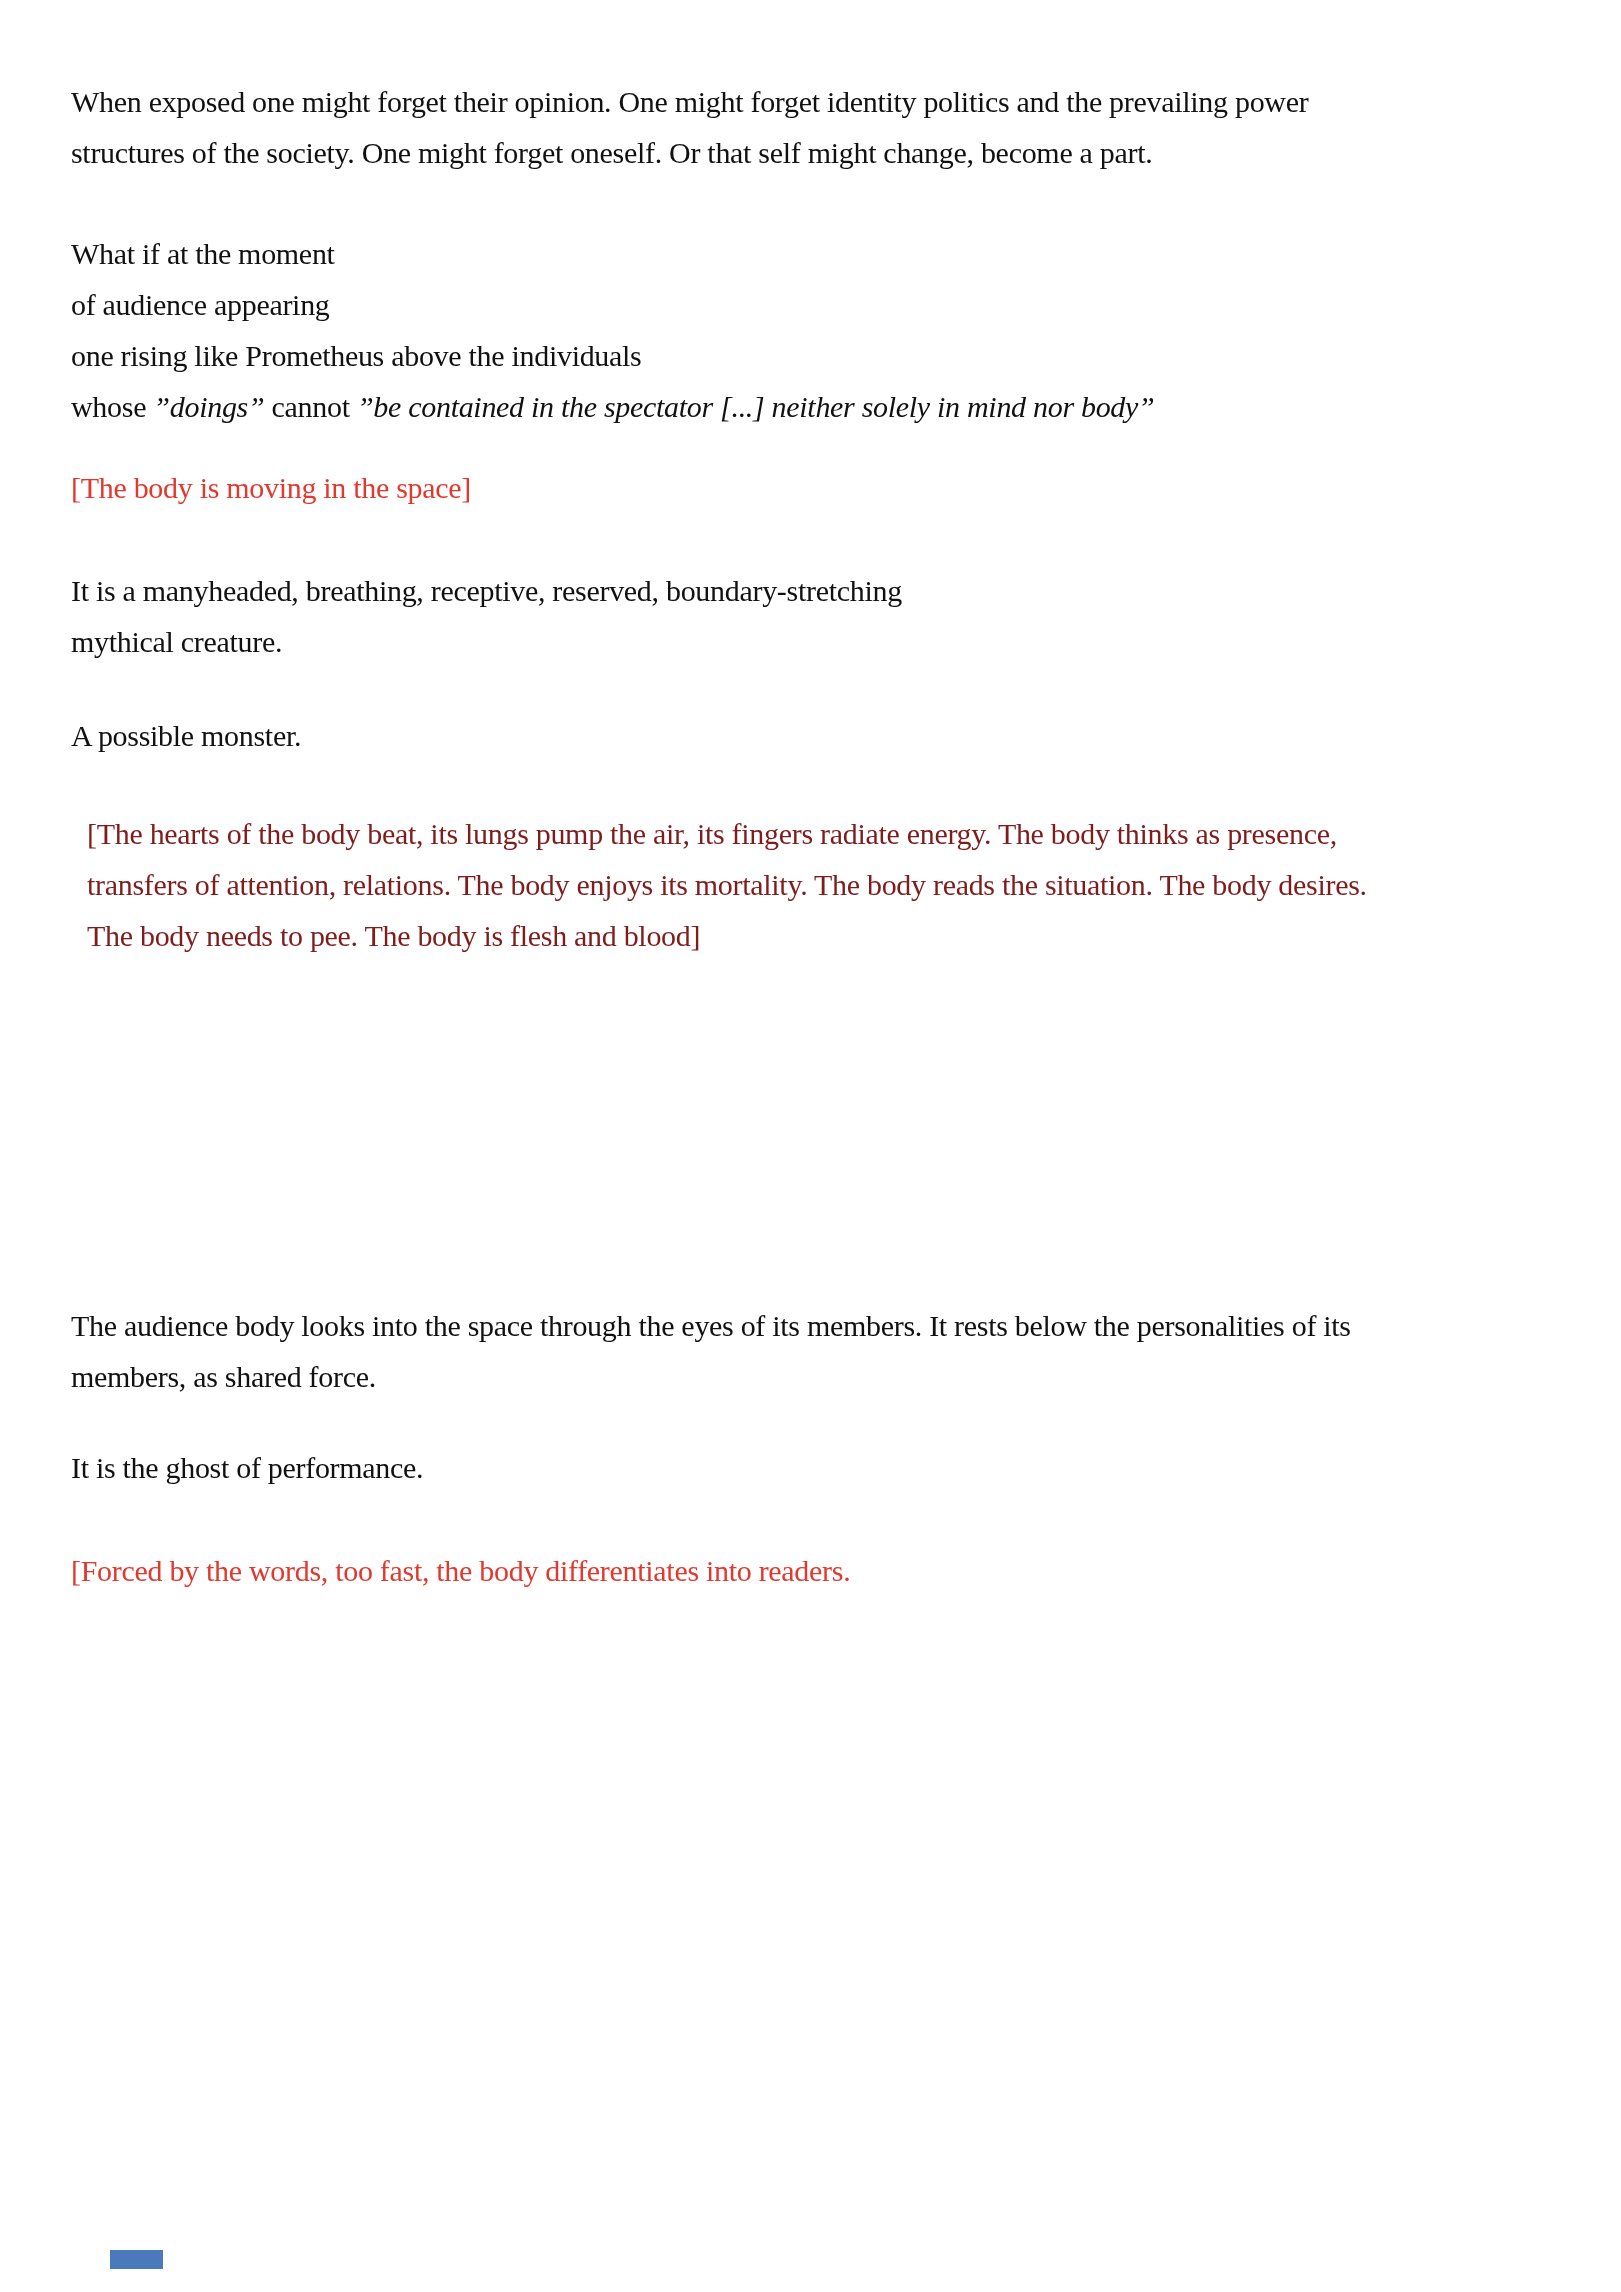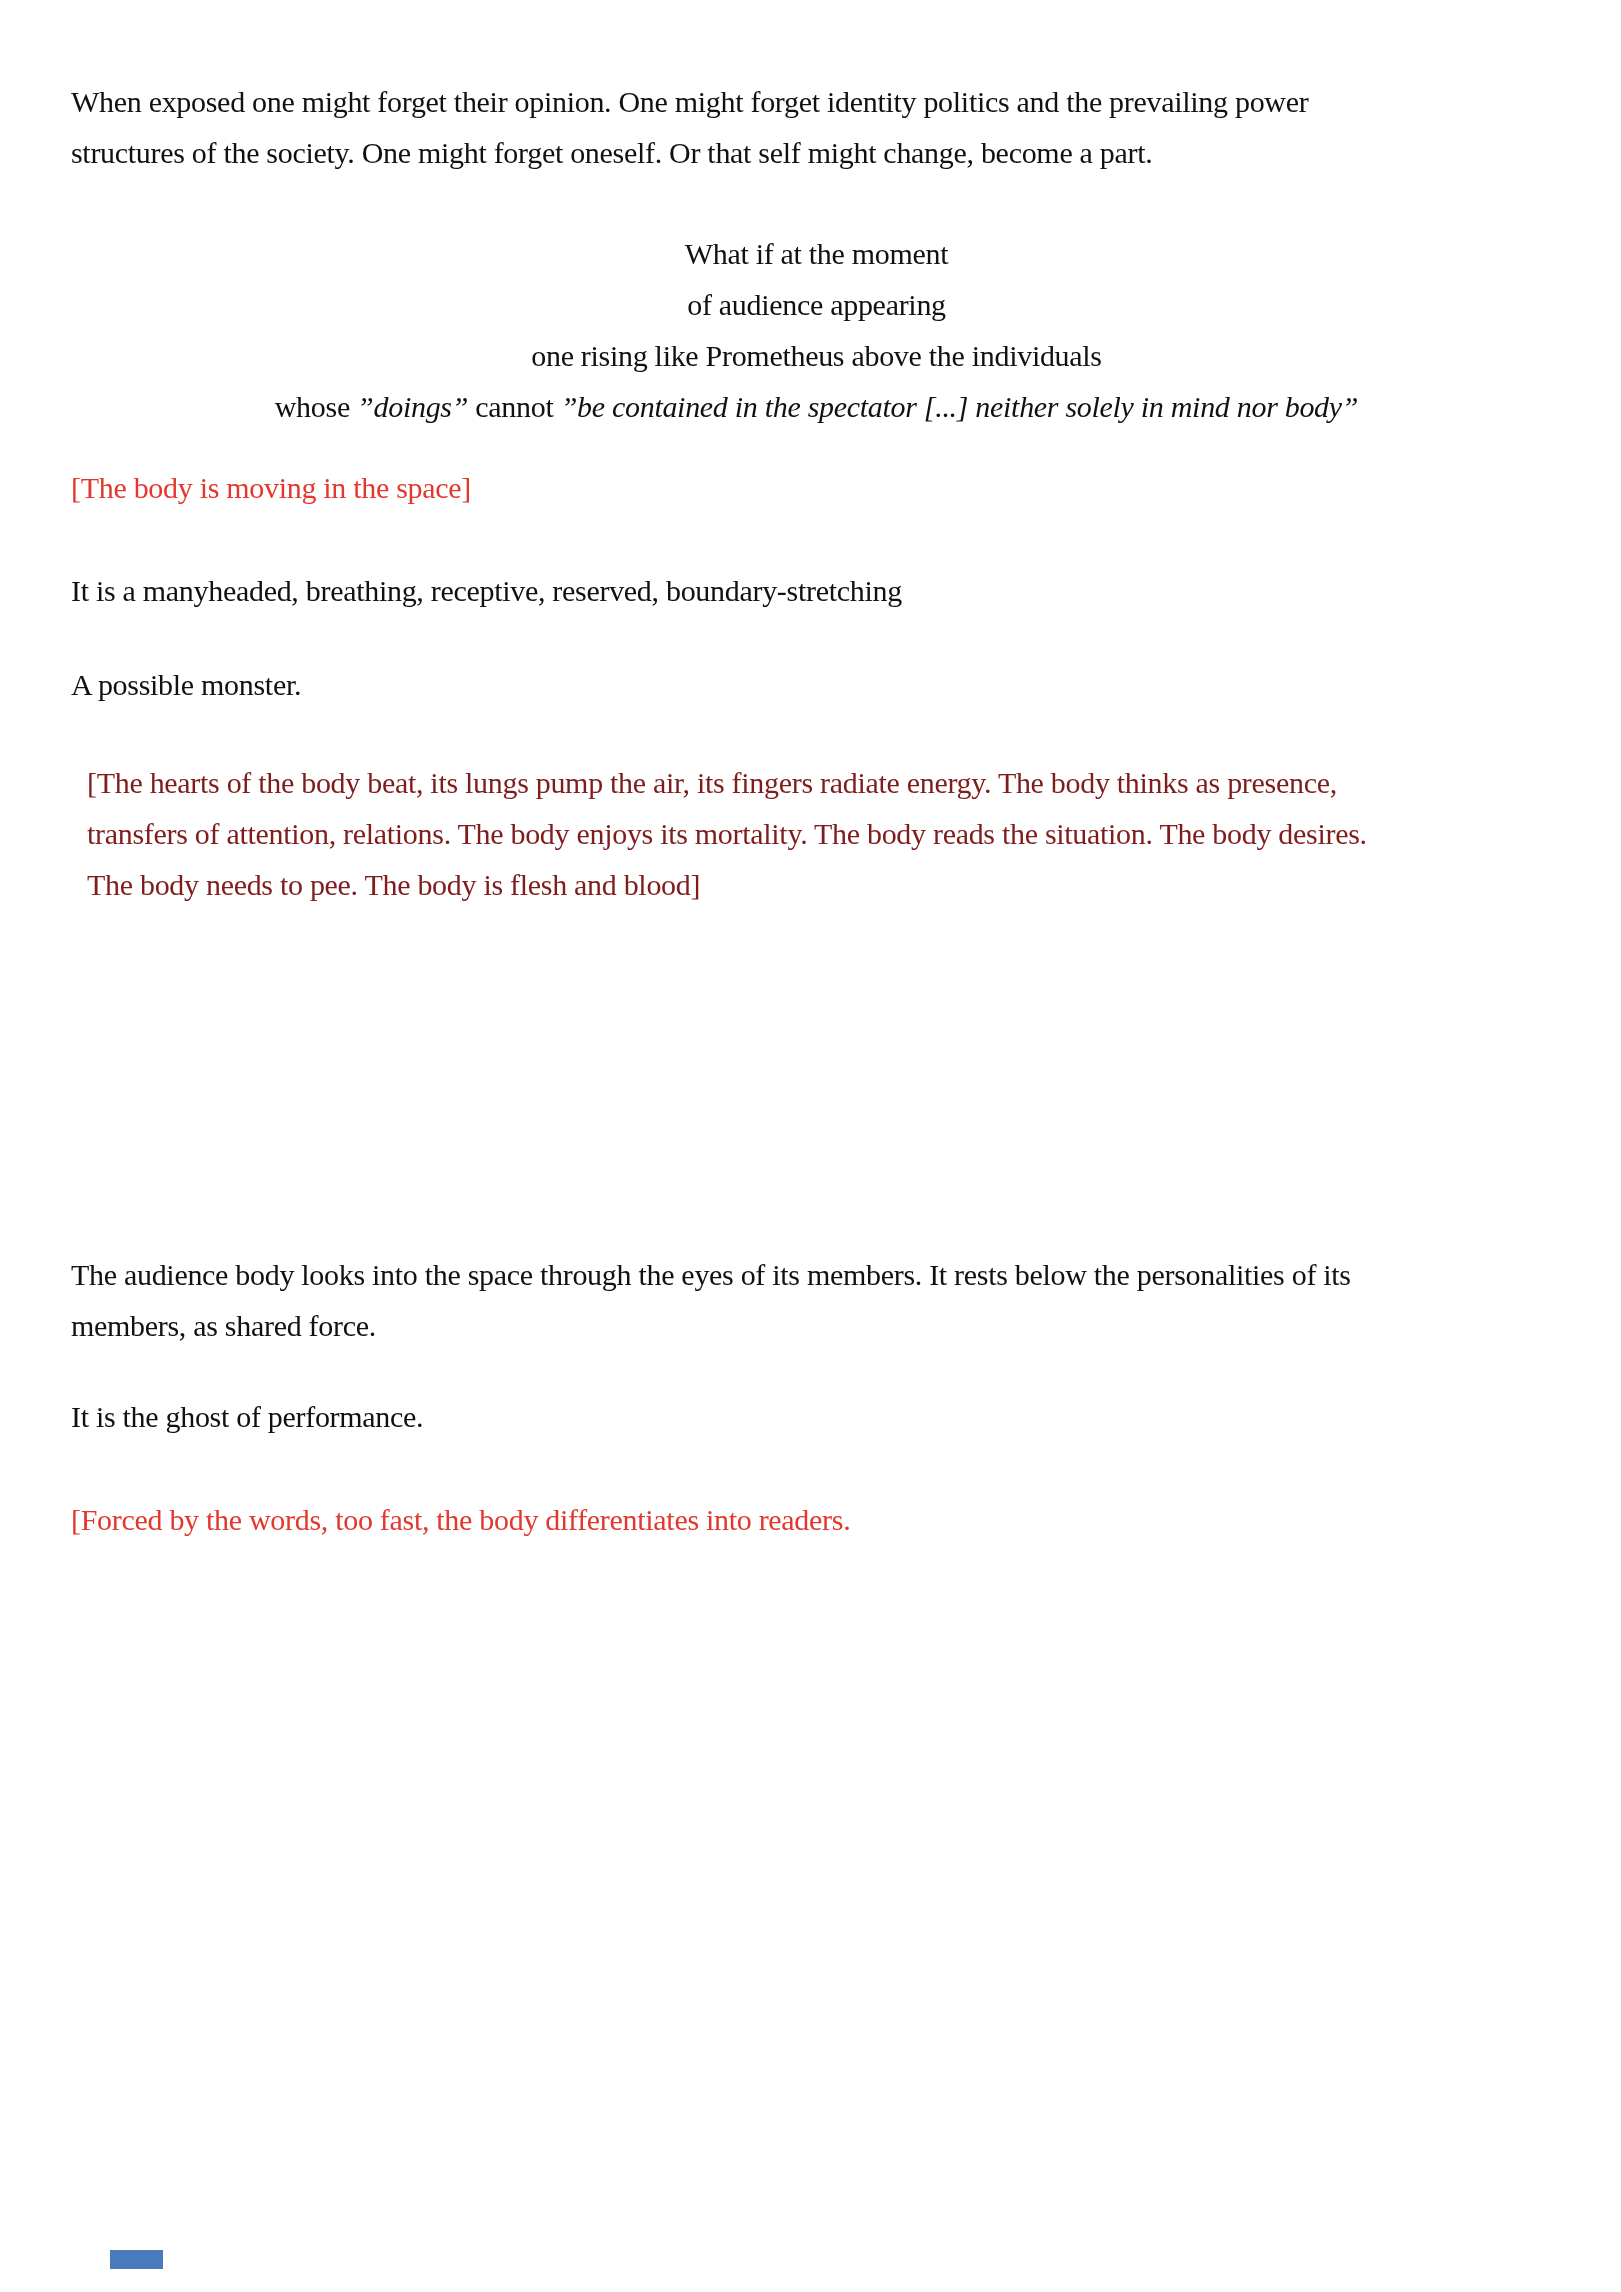--- a/index.html
+++ b/index.html
@@ -33,31 +33,32 @@
 </style>
 </head>
 <body>
 
 <div class="page" style="background: rgb(255, 255, 255); color: rgb(17, 17, 17);">
   <div class="content" id="content">
       <div class="block black" style="margin-top: 76px;">
         <div class="line"><span>When exposed one might forget their opinion. One might forget identity politics and the prevailing power</span></div>
         <div class="line"><span>structures of the society. One might forget oneself. Or that self might change, become a part.</span></div>
       </div>
-      <div class="block black" style="margin-top: 50px; text-align: center;">
+      <div class="block black" style="margin-top: 50px;">
         <div class="line"><span>What if at the moment</span></div>
         <div class="line"><span>of audience appearing</span></div>
         <div class="line"><span>one rising like Prometheus above the individuals</span></div>
         <div class="line"><span>whose </span><em>”doings”</em><span> cannot </span><em>”be contained in the spectator [...] neither solely in mind nor body”</em></div>
       </div>
       <div class="block red" style="margin-top: 30px; color: rgb(226, 56, 45);">
         <div class="line"><span>[The body is moving in the space]</span></div>
       </div>
       <div class="block black" style="margin-top: 52px;">
         <div class="line"><span>It is a manyheaded, breathing, receptive, reserved, boundary-stretching</span></div>
+        <div class="line"><span>mythical creature.</span></div>
       </div>
       <div class="block black" style="margin-top: 43px;">
         <div class="line"><span>A possible monster.</span></div>
       </div>
       <div class="block red" style="margin-top: 47px; color: #7f1d1d; margin-left: 16px;">
         <div class="line"><span>[The hearts of the body beat, its lungs pump the air, its fingers radiate energy. The body thinks as presence,</span></div>
         <div class="line"><span>transfers of attention, relations. The body enjoys its mortality. The body reads the situation. The body desires.</span></div>
         <div class="line"><span>The body needs to pee. The body is flesh and blood]</span></div>
       </div>
       <div class="block black" style="margin-top: 339px;">

